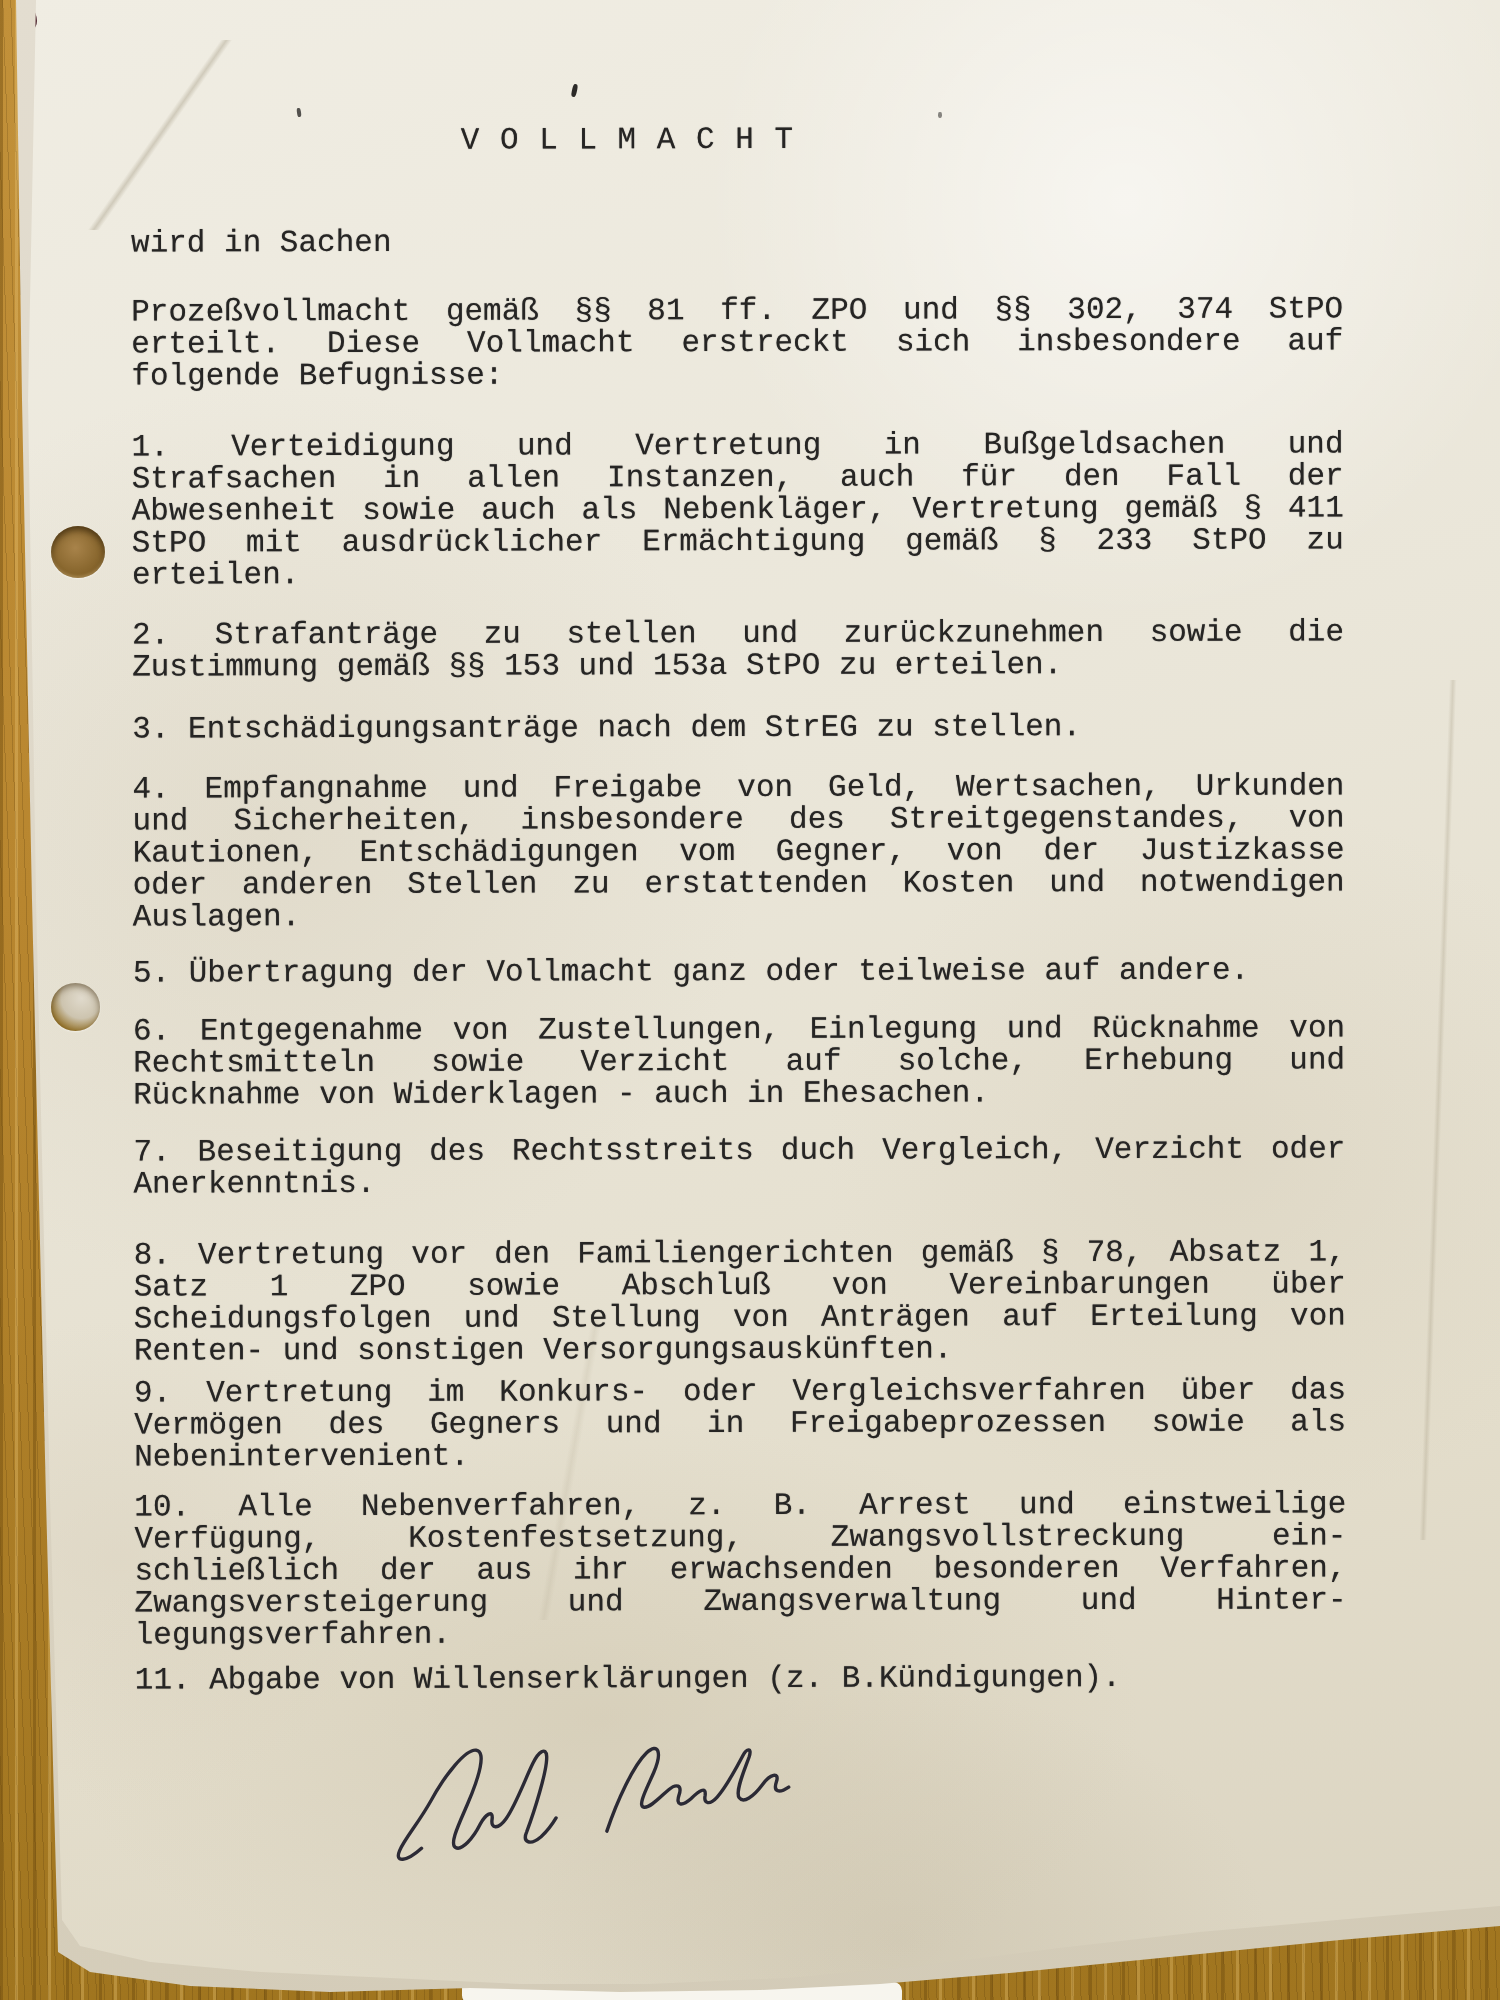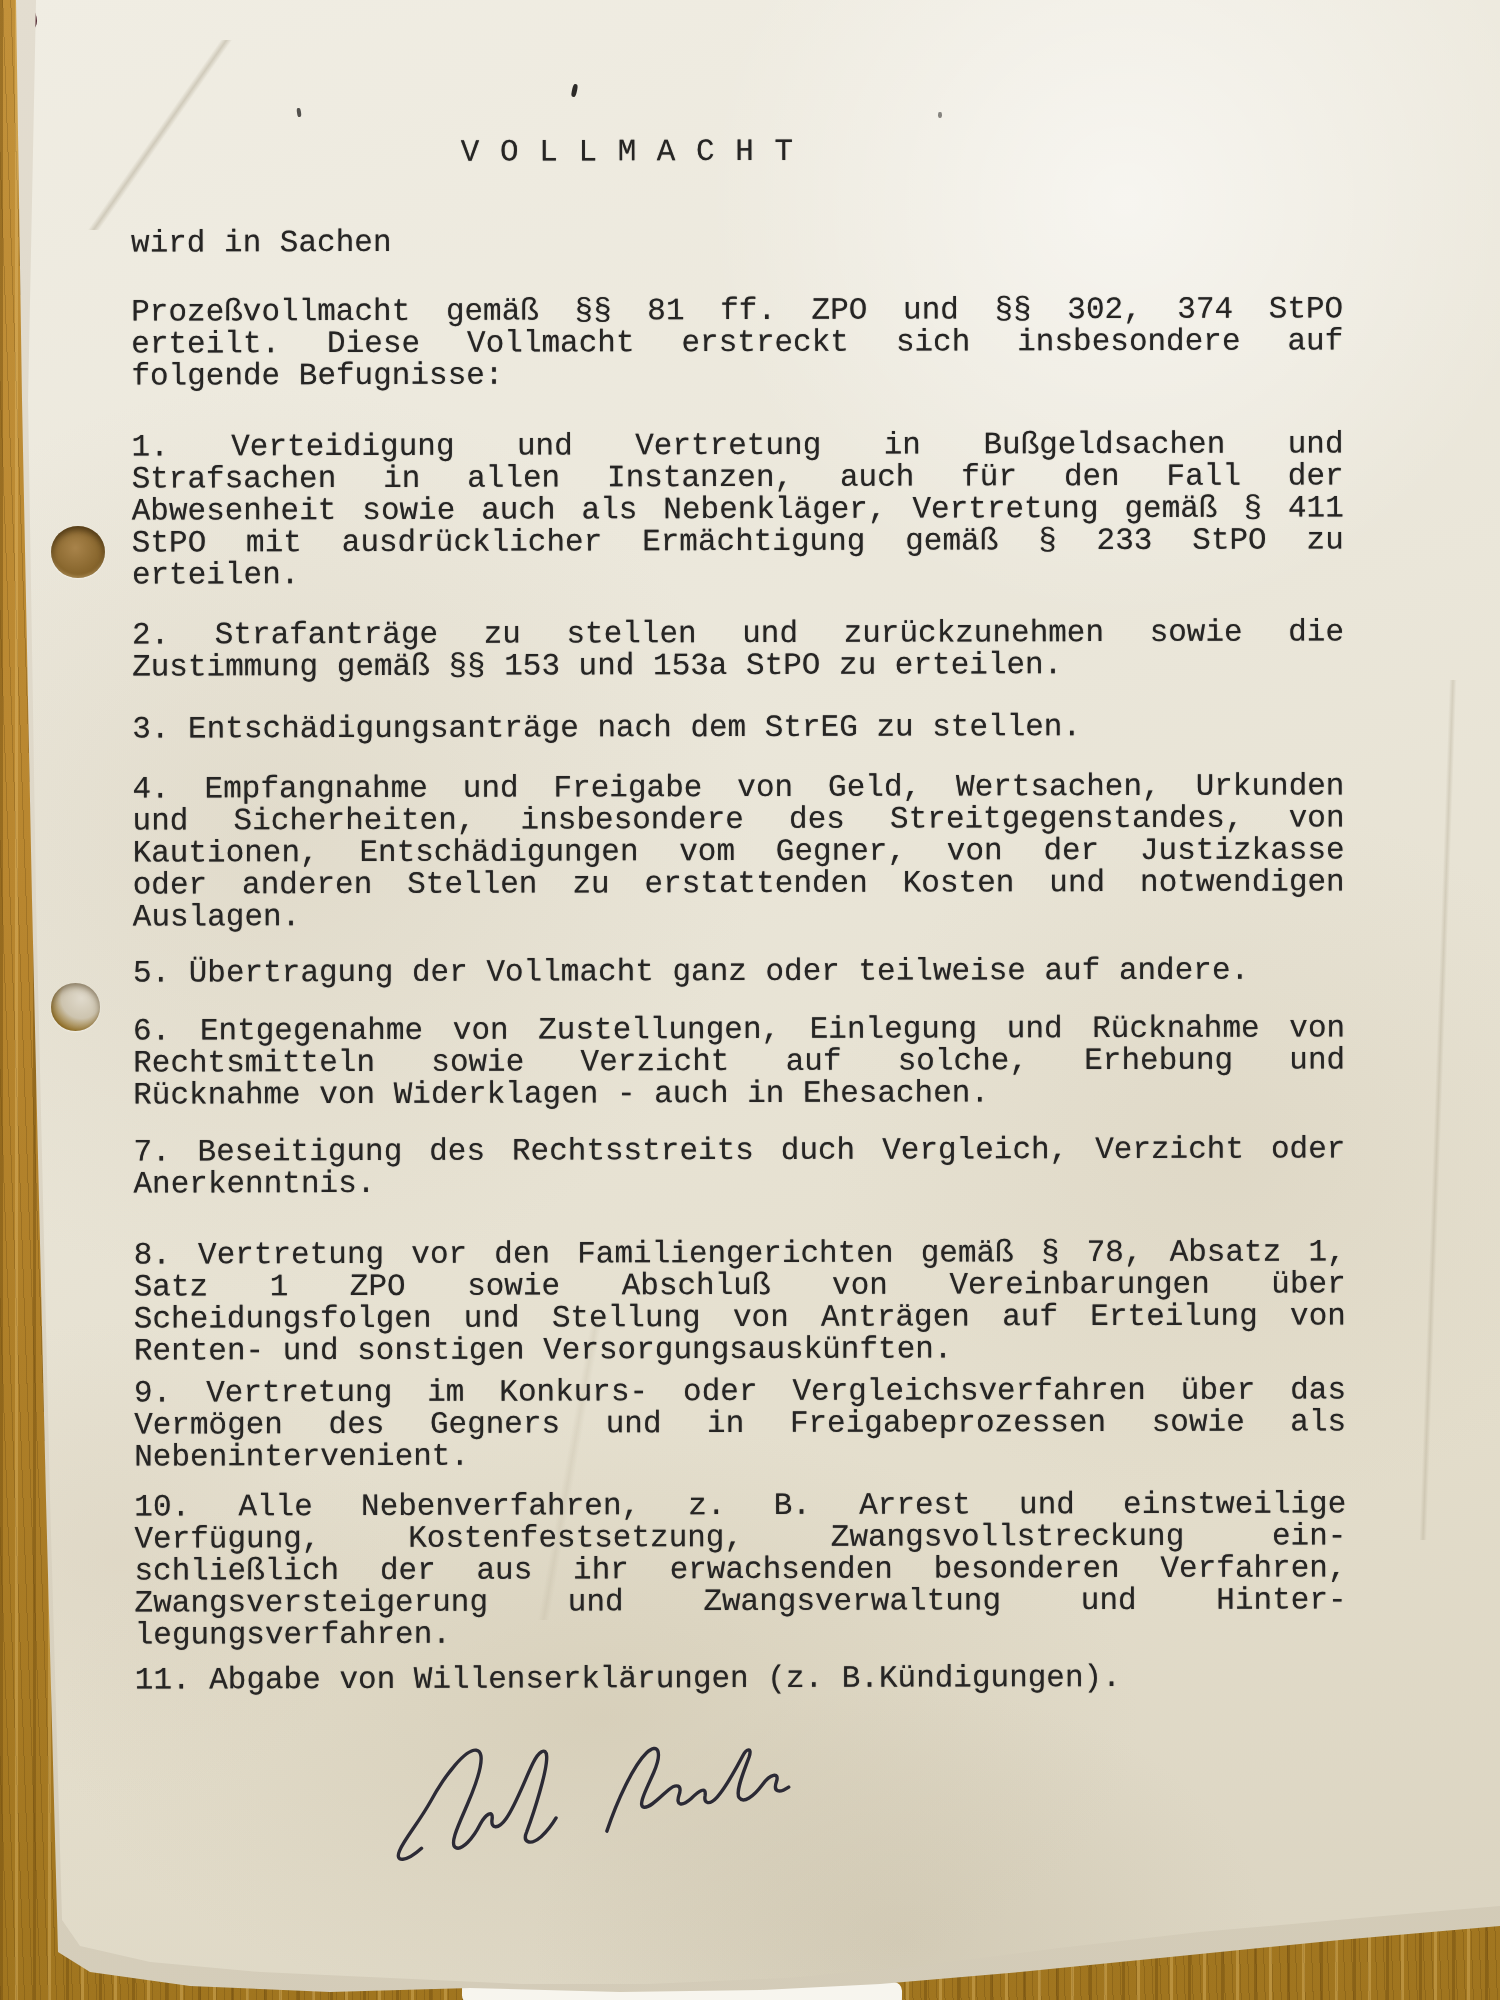--- a/index.html
+++ b/index.html
@@ -44,21 +44,21 @@
   .text-layer{
     position:absolute;left:133px;top:0;width:1212px;height:100%;
     font-family:"Liberation Mono","DejaVu Sans Mono",monospace;
     font-size:31px;line-height:32px;color:#262524;
     text-shadow:0 0 1px rgba(25,25,25,.55);
     transform:rotate(-0.15deg);
   }
   .block{position:absolute;left:0;width:100%;margin:0;}
   .ln{display:block;white-space:normal;}
   .ln.just{text-align:justify;text-align-last:justify;}
-  .doc-title{top:136px;left:330px;width:auto;letter-spacing:1px;}
+  .doc-title{top:124px;left:330px;width:auto;letter-spacing:1px;}
   .intro{top:226px;}
   .preamble{top:295px;}
   .clause-1{top:430px;}  .clause-2{top:618px;}  .clause-3{top:712px;}
   .clause-4{top:772px;}  .clause-5{top:956px;}  .clause-6{top:1014px;}
   .clause-7{top:1135px;} .clause-8{top:1238px;} .clause-9{top:1376px;}
   .clause-10{top:1490px;}.clause-11{top:1663px;}
 
   .hole{position:absolute;border-radius:50%;}
   .hole-upper{left:51px;top:526px;width:54px;height:52px;
     background:radial-gradient(circle at 45% 42%,#a8834a 0%,#8a682f 55%,#75541f 100%);

